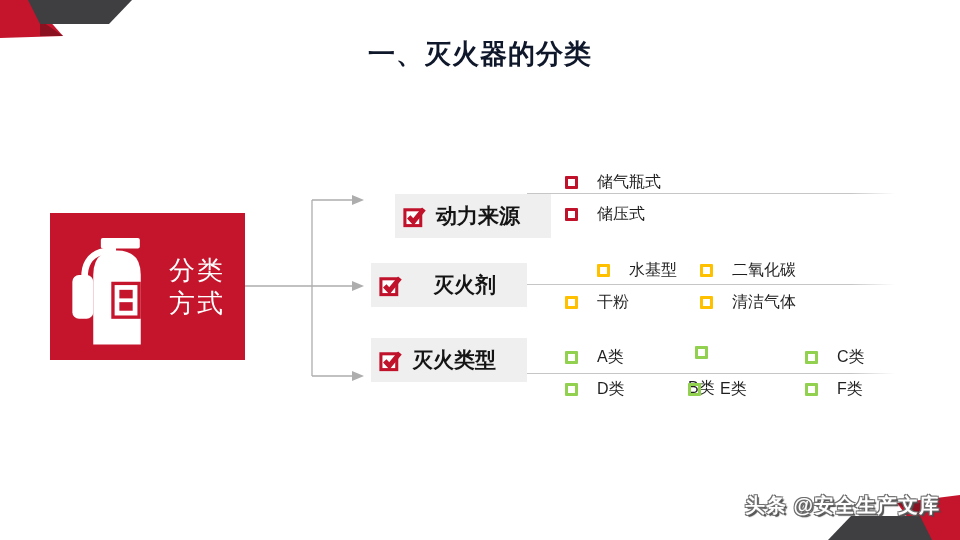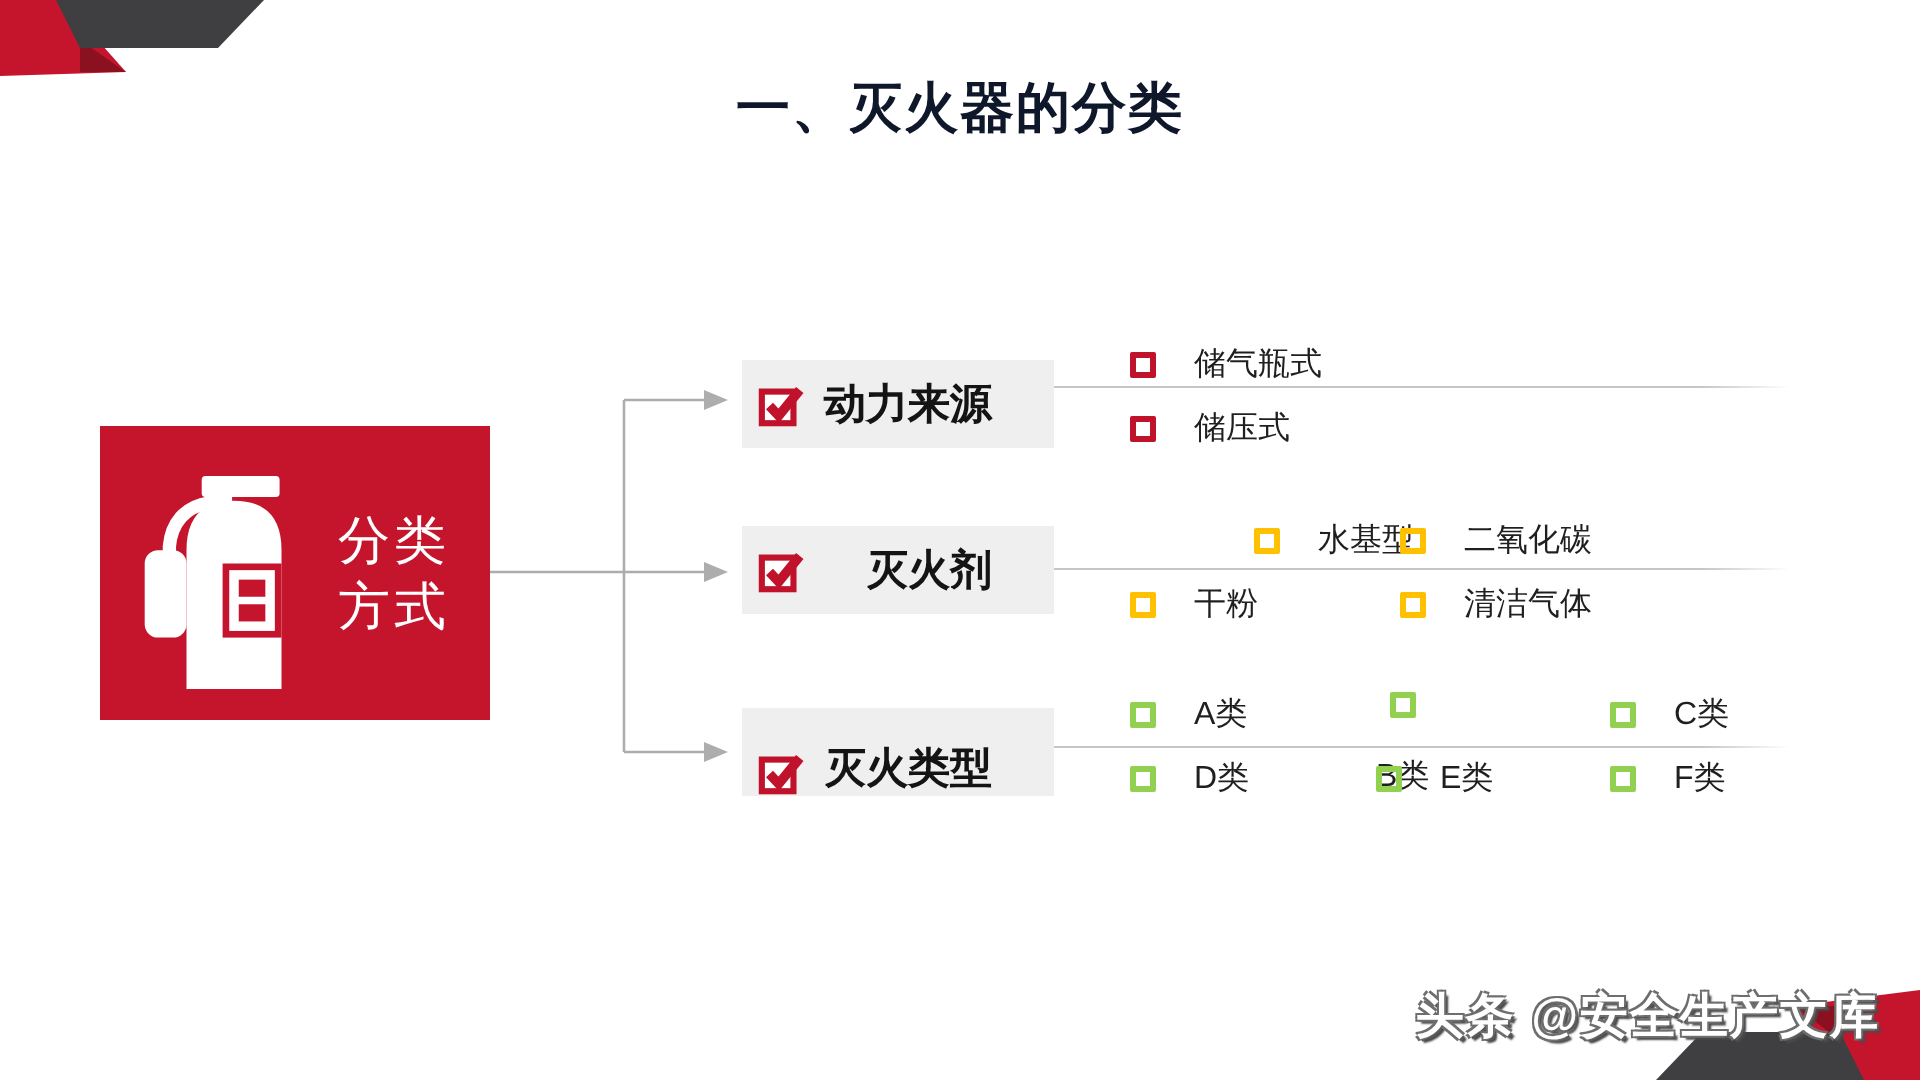--- a/index.html
+++ b/index.html
@@ -21,43 +21,43 @@
   .root-icon{margin-left:10px;flex:none;}
   .root-label{color:#ffffff;font-weight:normal;font-size:26px;line-height:1.25;
               letter-spacing:2px;margin-left:14px;}
 
   
   .connectors{position:absolute;left:0;top:0;pointer-events:none;}
 
   
   .branch-box{position:absolute;left:371px;width:156px;height:44px;background:#efefef;
               display:flex;align-items:center;gap:10px;padding-left:8px;box-sizing:border-box;}
-  .branch-box.b1{top:180px;}
+  .branch-box.b1{top:194px;margin-left:24px;}
   .branch-box.b2{top:263px;gap:31px;}
-  .branch-box.b3{top:354px;align-items:flex-end;}
+  .branch-box.b3{top:338px;}
   .branch-label{font-size:21px;font-weight:bold;color:#141414;white-space:nowrap;}
   .chk{flex:none;}
 
   
   .sep{position:absolute;left:527px;width:368px;height:1px;
        background:linear-gradient(to right,#c6c6c6 88%,rgba(198,198,198,0));}
   .sep.s1{top:193px;}
   .sep.s2{top:284px;}
   .sep.s3{top:373px;}
 
   
   .cell{position:absolute;display:flex;align-items:center;gap:19px;height:23px;}
   .bullet{width:7px;height:7px;border:3px solid #000;border-radius:1px;flex:none;}
   .bullet.red{border-color:#c0122b;}
   .bullet.orange{border-color:#ffc000;}
   .bullet.green{border-color:#92d050;}
   .cell-text{font-size:16px;color:#1f1f1f;white-space:nowrap;}
 
   
-  .watermark{position:absolute;top:492px;right:20px;font-size:24px;font-weight:bold;
+  .watermark{position:absolute;top:492px;right:20px;font-size:20px;font-weight:bold;
              color:#ffffff;letter-spacing:1px;z-index:5;white-space:nowrap;
              text-shadow:-1px -1px 0 #6e6e6e,1px -1px 0 #6e6e6e,-1px 1px 0 #6e6e6e,
                          1px 1px 0 #5a5a5a,2px 2px 1px #4a4a4a;}
 </style>
 </head>
 <body>
 
 <div class="slide">
 
   <svg class="corner tl" width="140" height="45" viewBox="0 0 140 45">
@@ -135,21 +135,21 @@
 
   <div class="cell" style="left:565px;top:171px;">
     <span class="bullet red"></span>
     <span class="cell-text">储气瓶式</span>
   </div>
   <div class="cell" style="left:565px;top:203px;">
     <span class="bullet red"></span>
     <span class="cell-text">储压式</span>
   </div>
 
-  <div class="cell" style="left:595px;top:259px;padding-left:32px;">
+  <div class="cell" style="left:565px;top:259px;padding-left:32px;">
     <span class="bullet orange"></span>
     <span class="cell-text">水基型</span>
   </div>
   <div class="cell" style="left:700px;top:259px;">
     <span class="bullet orange"></span>
     <span class="cell-text">二氧化碳</span>
   </div>
   <div class="cell" style="left:565px;top:291px;">
     <span class="bullet orange"></span>
     <span class="cell-text">干粉</span>

